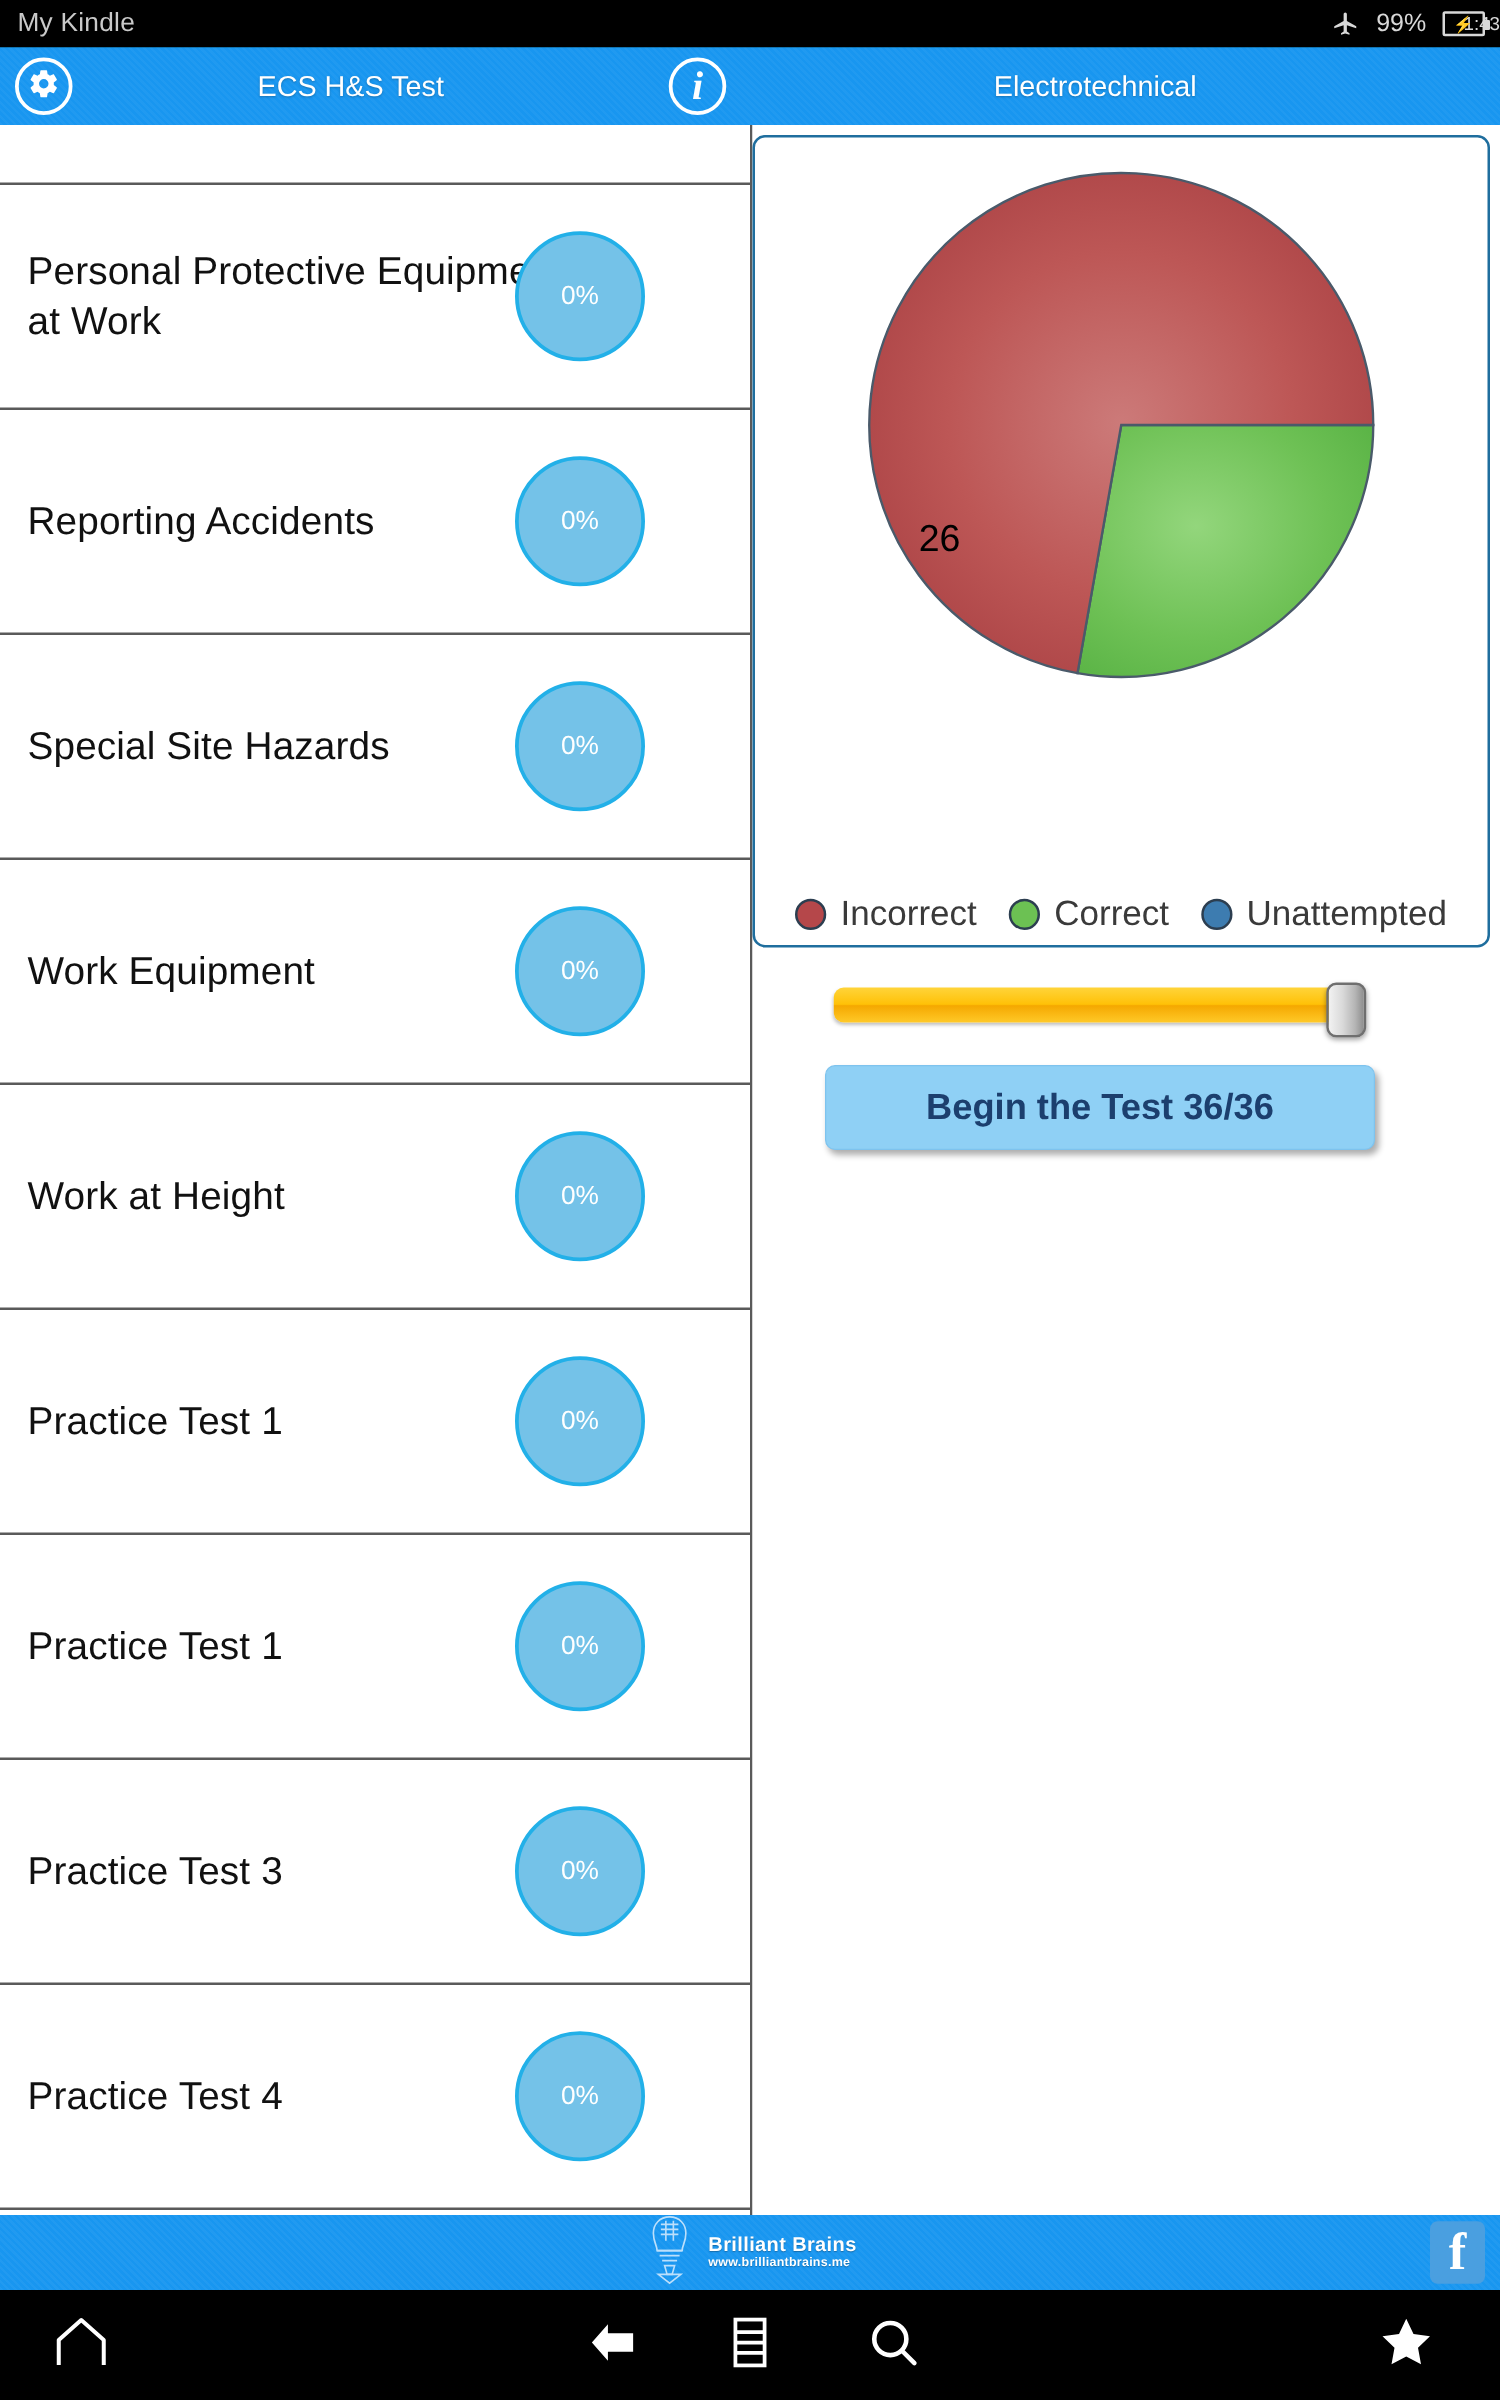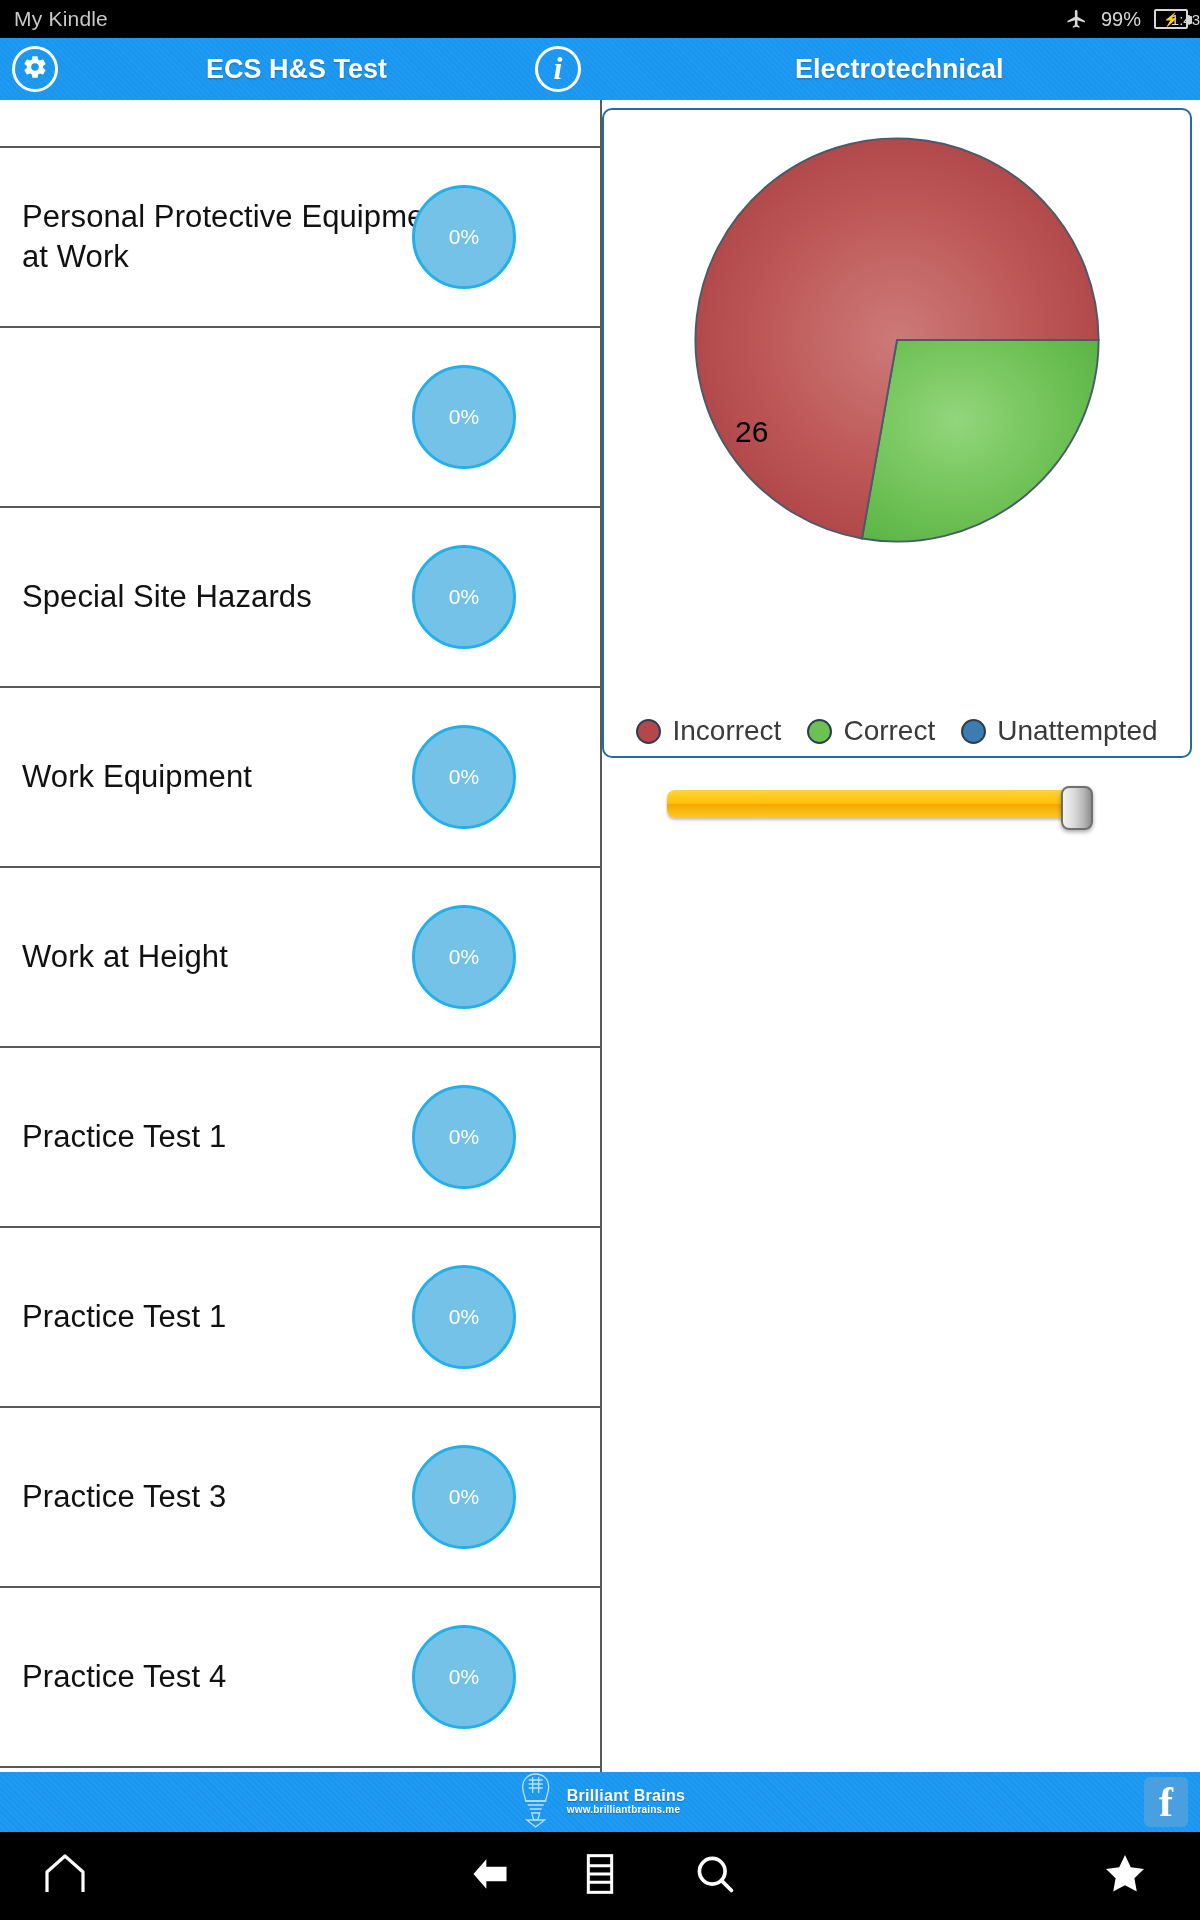--- a/index.html
+++ b/index.html
@@ -58,21 +58,21 @@
   }
   .gear-btn { left: 12px; }
   .info-btn { left: 535px; }
   .info-btn .i-glyph {
     font-family: "Liberation Serif", serif;
     font-style: italic; font-weight: bold; font-size: 32px; line-height: 1;
     color: #fff; margin-top: -2px;
   }
   .appbar-title {
     position: absolute; top: 50%; transform: translateY(-50%);
-    color: #ffffff; font-weight: bold; font-size: 27px;
+    color: #ffffff; font-weight: normal; font-size: 23px;
     text-shadow: 0 1px 2px rgba(0,0,0,.25);
     white-space: nowrap;
   }
   .title-left { left: 206px; }
   .title-right { left: 795px; }
 
   
   .content {
     position: absolute; top: 100px; left: 0;
     width: 1200px; height: 1672px;
@@ -258,20 +258,21 @@
 
     <div class="list">
       <div class="list-row partial"></div>
 
       <div class="list-row">
         <span class="row-label">Personal Protective Equipment at Work</span>
         <span class="pct-badge">0%</span>
       </div>
 
       <div class="list-row">
+        <span class="row-label">Reporting Accidents</span>
         <span class="pct-badge">0%</span>
       </div>
 
       <div class="list-row">
         <span class="row-label">Special Site Hazards</span>
         <span class="pct-badge">0%</span>
       </div>
 
       <div class="list-row">
         <span class="row-label">Work Equipment</span>
@@ -344,20 +345,21 @@
             <span class="legend-label">Unattempted</span>
           </div>
         </div>
       </div>
 
       <div class="slider">
         <div class="slider-track"></div>
         <div class="slider-thumb"></div>
       </div>
 
+      <div class="begin-btn">Begin the Test 36/36</div>
 
     </div>
   </div>
 
   <div class="brandbar">
     <div class="brand-logo">
       <span>
         <svg width="42" height="56" viewBox="0 0 42 56" fill="none" stroke="#bcdffb" stroke-width="1.3">
           <path d="M21 2c8 0 13 6 13 13 0 7-3 10-3 14H11c0-4-3-7-3-14C8 8 13 2 21 2z"></path>
           <path d="M11 29h20M13 33h16M15 37h12"></path>

